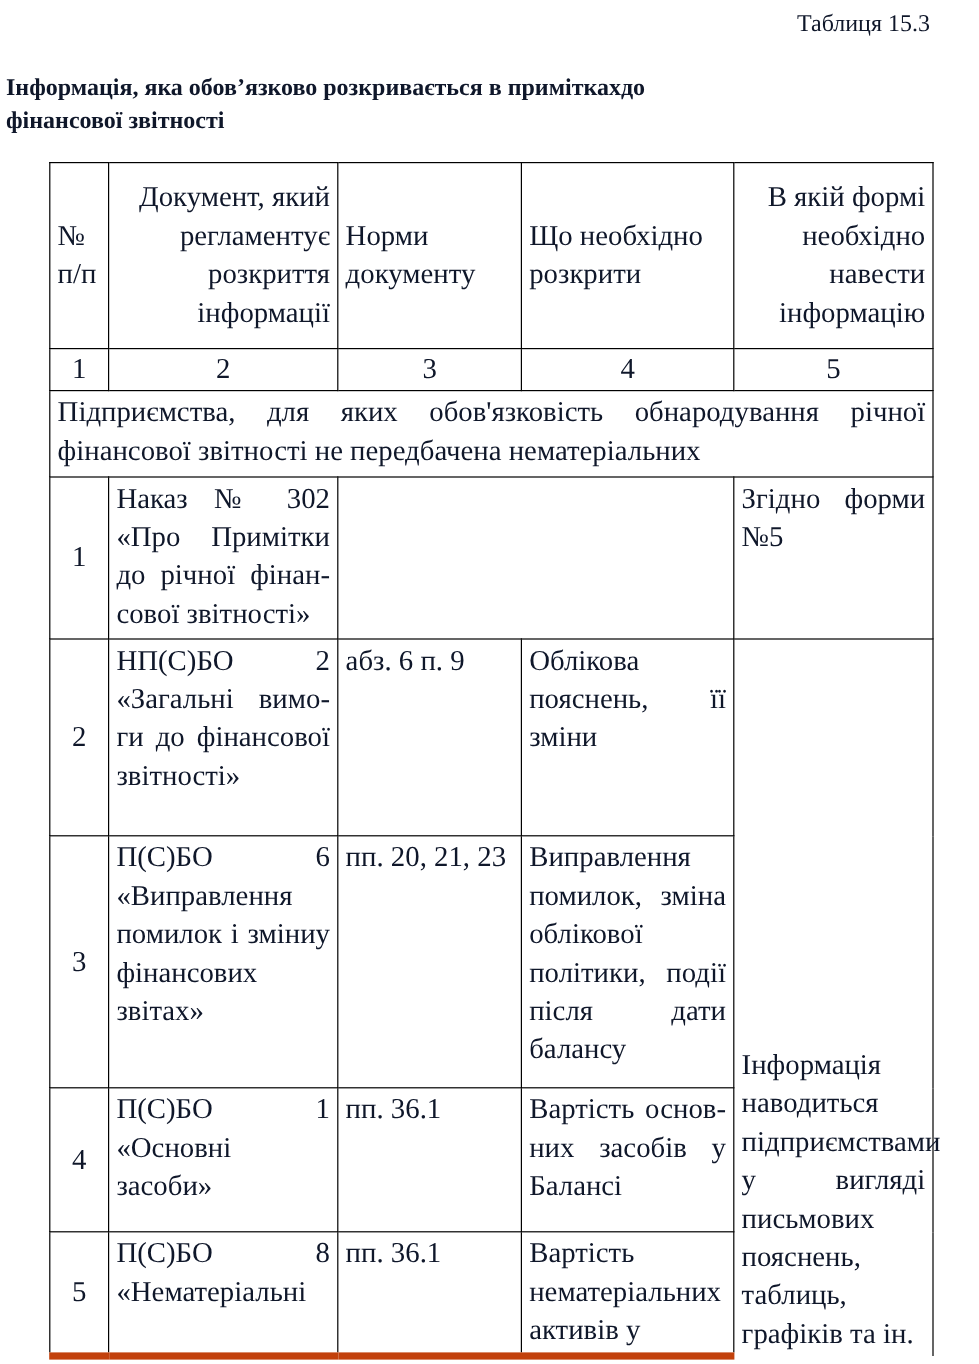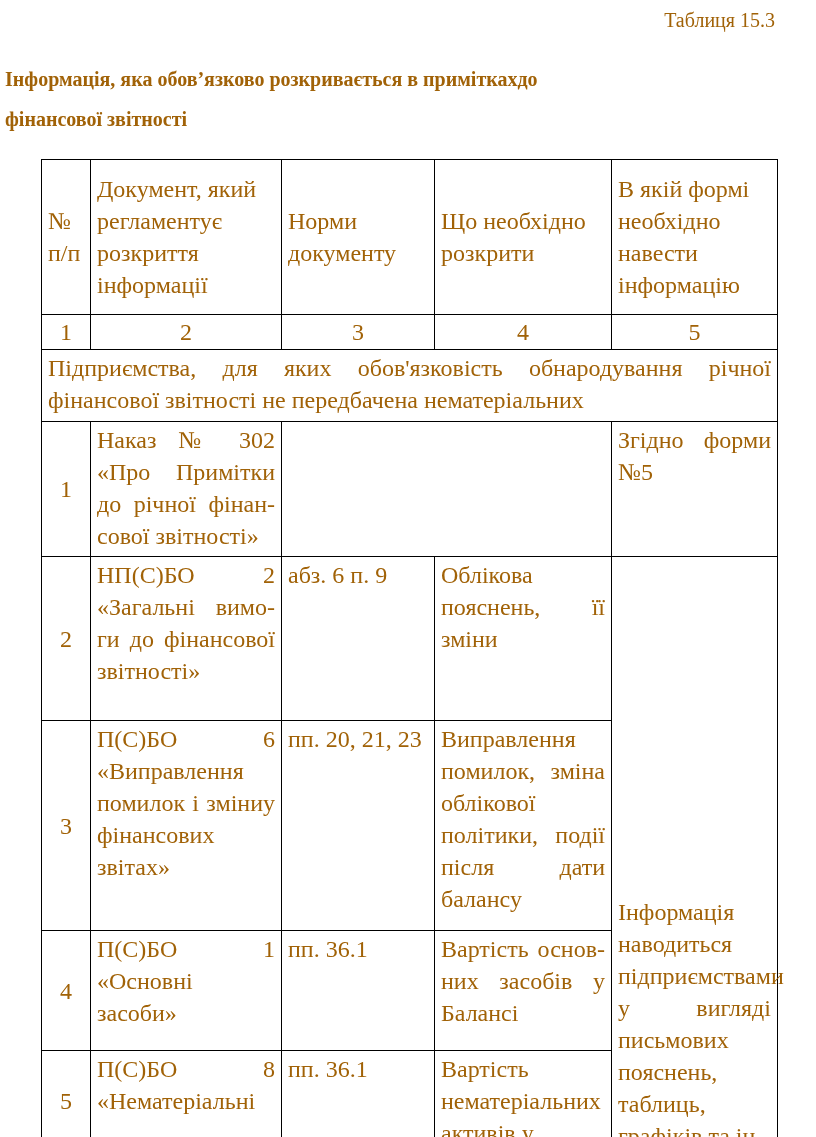--- a/index.html
+++ b/index.html
@@ -4,55 +4,55 @@
 <style>
   html, body { margin: 0; padding: 0; }
   body { background: #ffffff; }
 
   .page {
     width: 816px;
     height: 1137px;
     background: #ffffff;
     overflow: hidden;
     font-family: "Liberation Serif", serif;
-    color: #a16207;
+    color: #0f172a;
   }
 
   .caption {
     padding-top: 9px;
     margin-right: 41px;
     text-align: right;
     font-size: 20px;
     line-height: 23px;
   }
 
   .heading {
     margin: 27px 180px 0 5px;
     font-size: 20px;
     font-weight: bold;
-    line-height: 40px;
+    line-height: 28px;
   }
 
   table.main {
     border-collapse: collapse;
     margin: 20px 0 0 41px;
     width: 736px;
     table-layout: fixed;
     font-size: 24px;
   }
 
   .main td, .main th {
     border: 1px solid #000;
     padding: 2px 6px;
     line-height: 32px;
     font-weight: normal;
   }
 
   .main th { vertical-align: middle; }
-  th.h-center { text-align: left; }
+  th.h-center { text-align: right; }
   th.h-left   { text-align: left; }
 
   tr.nums td {
     text-align: center;
     vertical-align: middle;
     line-height: 28px;
     padding: 2px;
   }
 
   td.note {

